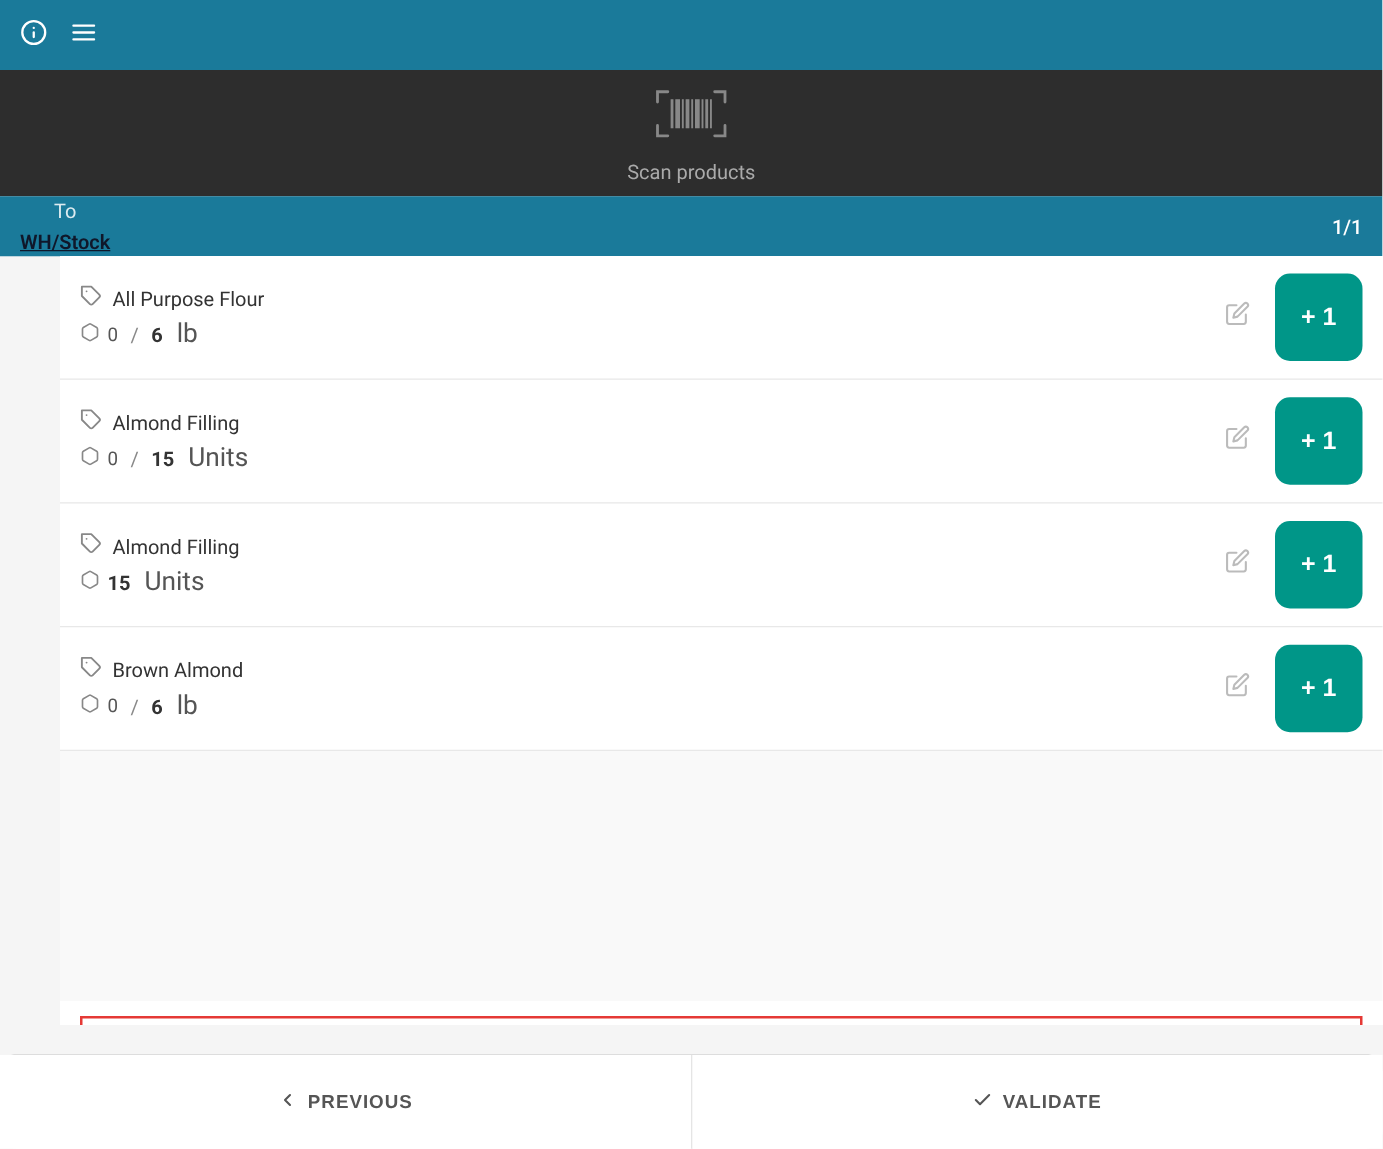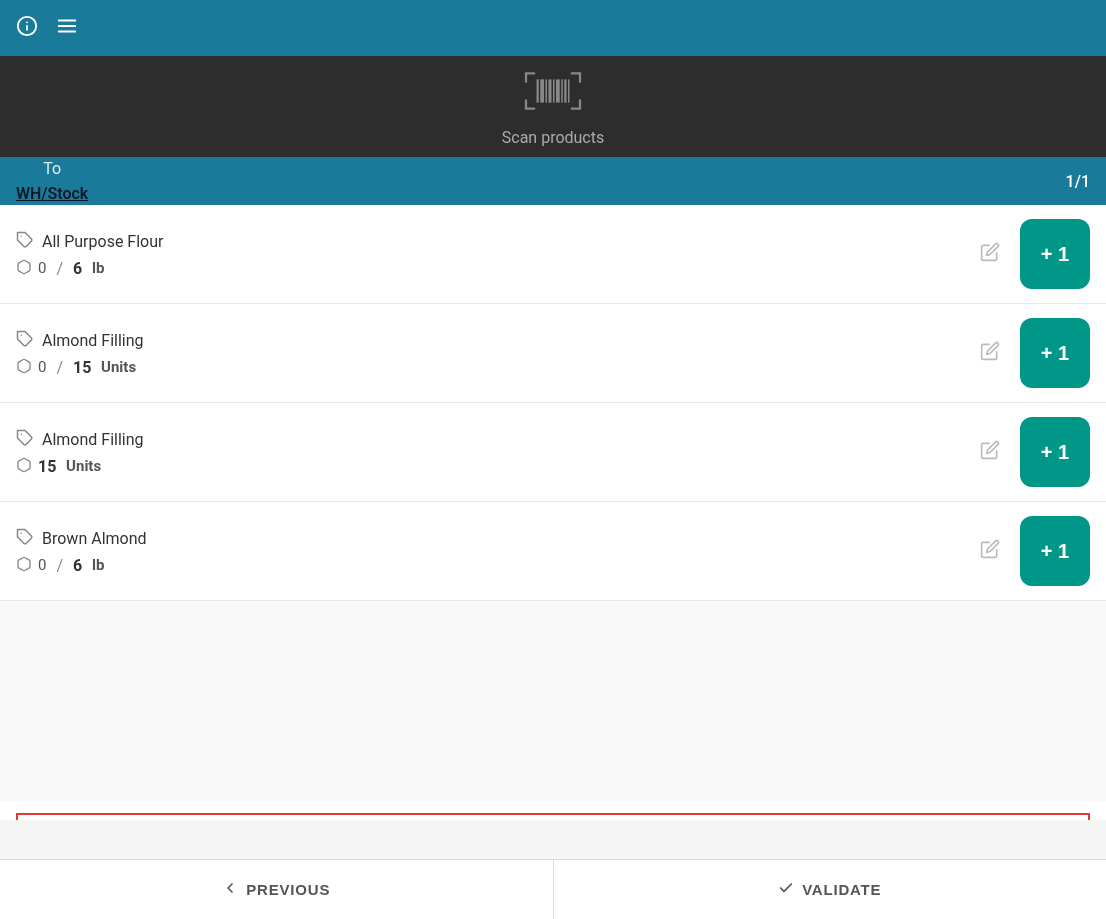--- a/index.html
+++ b/index.html
@@ -56,21 +56,21 @@
     }
     .product-info { flex: 1; }
     .product-name-row { display: flex; align-items: center; gap: 8px; margin-bottom: 6px; }
     .tag-icon { color: #888; font-size: 16px; }
     .product-name { font-size: 16px; color: #333; font-weight: 400; }
     .product-qty-row { display: flex; align-items: center; gap: 6px; }
     .box-icon { color: #888; font-size: 14px; }
     .qty-current { font-size: 15px; color: #555; }
     .qty-bold { font-weight: 700; color: #333; }
     .qty-separator { color: #888; }
-    .qty-unit { font-size: 15px; color: #555; font-weight: bold; }
+    .qty-unit { font-size: 21px; color: #555; }
     .product-actions { display: flex; align-items: center; gap: 12px; }
     .edit-btn { background: none; border: none; cursor: pointer; color: #aaa; font-size: 20px; padding: 8px; }
     .plus-btn {
       background: #009688;
       color: white;
       border: none;
       border-radius: 12px;
       width: 70px;
       height: 70px;
       font-size: 20px;
@@ -100,25 +100,26 @@
       align-items: center;
       justify-content: center;
       gap: 6px;
     }
 
     
     .footer {
       display: flex;
       border-top: 1px solid #ddd;
       background: white;
-      height: 60px;
+      height: 76px;
       position: absolute;
       bottom: 0;
       left: 0;
       right: 0;
+      border-radius: 14px;
     }
     .footer-btn {
       flex: 1;
       display: flex;
       align-items: center;
       justify-content: center;
       gap: 8px;
       border: none;
       background: white;
       font-size: 15px;
@@ -128,20 +129,21 @@
       cursor: pointer;
       border-right: 1px solid #ddd;
     }
     .footer-btn:last-child { border-right: none; }
     .footer-btn .icon { font-size: 14px; }
 
     .main-content {
       height: calc(919px - 56px - 140px - 48px - 60px);
       overflow-y: auto;
       background: white;
+      margin-left: 48px;
     }
 
     .spacer { height: 200px; background: #f9f9f9; }
 
     
     .barcode-svg { width: 60px; height: 50px; }
   </style>
 </head>
 <body>
 

